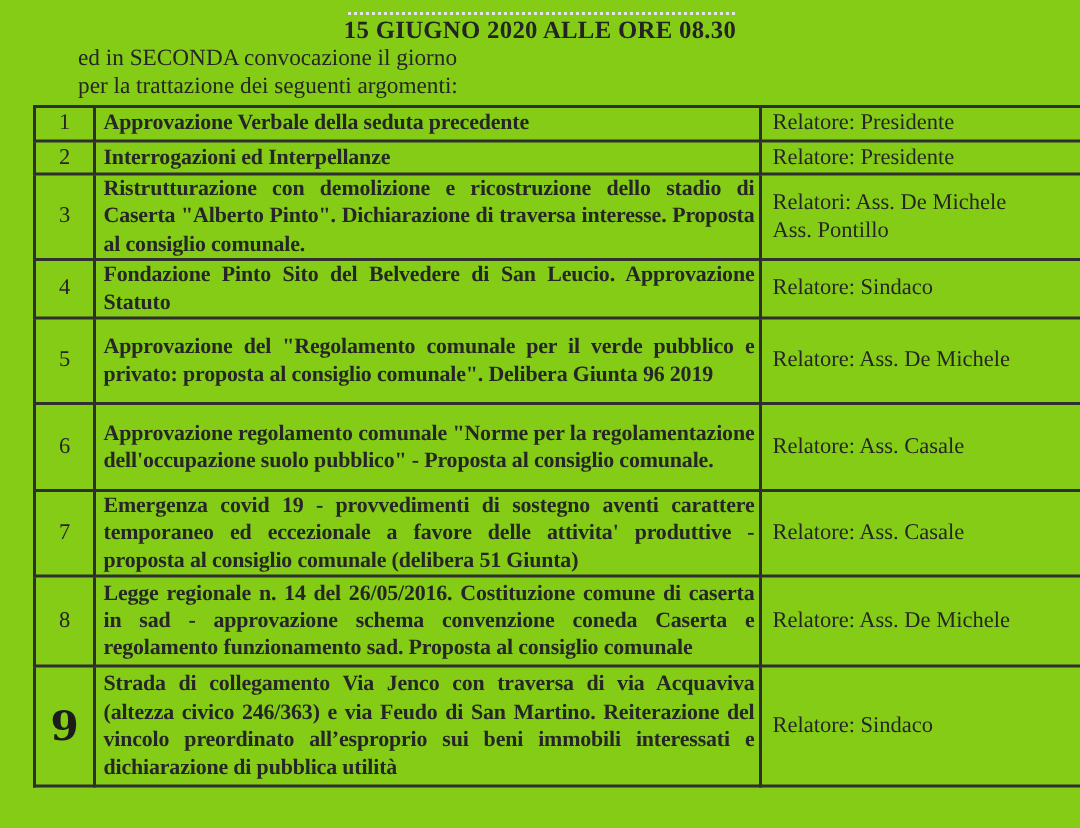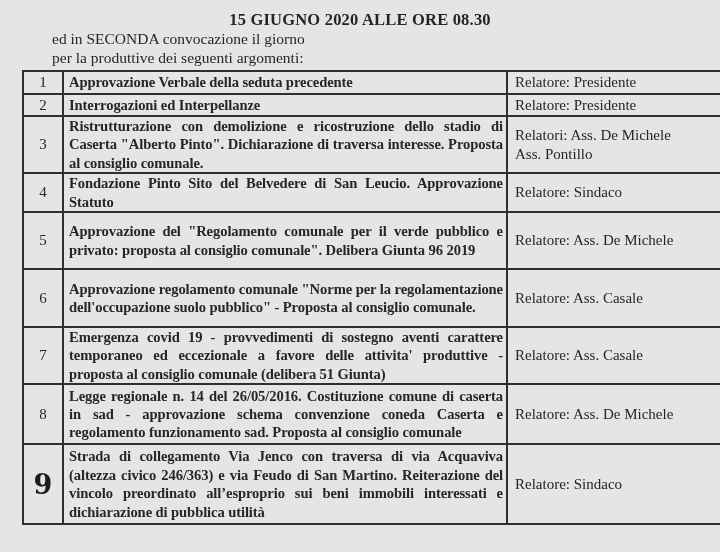--- a/index.html
+++ b/index.html
@@ -1,18 +1,18 @@
 <!DOCTYPE html>
 <html><head>
 <meta charset="utf-8">
 <style>
   html,body { margin:0; padding:0; background:#ffffff; }
   .page {
     position:relative; width:720px; height:552px;
-    background:#e5e5e5; overflow:hidden;
+    background:#84cc16; overflow:hidden;
     font-family:"Liberation Serif","DejaVu Serif",serif;
     color:#262626;
   }
   .scan-artifact {
     position:absolute; top:8px; left:232px; width:258px; height:0;
     border-top:2px dotted #e4e4e4;
   }
   .header { padding-top:10px; }
   .hdr-center {
     text-align:center; font-weight:bold;
@@ -60,21 +60,21 @@
 </head>
 <body>
 
 <div class="page">
 
   <div class="scan-artifact"></div>
 
   <div class="header">
     <div class="hdr-center">15 GIUGNO 2020 ALLE ORE 08.30</div>
     <div class="hdr-left">ed in SECONDA convocazione il giorno</div>
-    <div class="hdr-left">per la produttive dei seguenti argomenti:</div>
+    <div class="hdr-left">per la trattazione dei seguenti argomenti:</div>
   </div>
 
   <table class="agenda">
     <tbody>
         <tr class="r1">
       <td class="col-num">1</td>
       <td class="col-desc">Approvazione Verbale della seduta precedente</td>
       <td class="col-rel">Relatore: Presidente</td>
     </tr>
     <tr class="r2">

